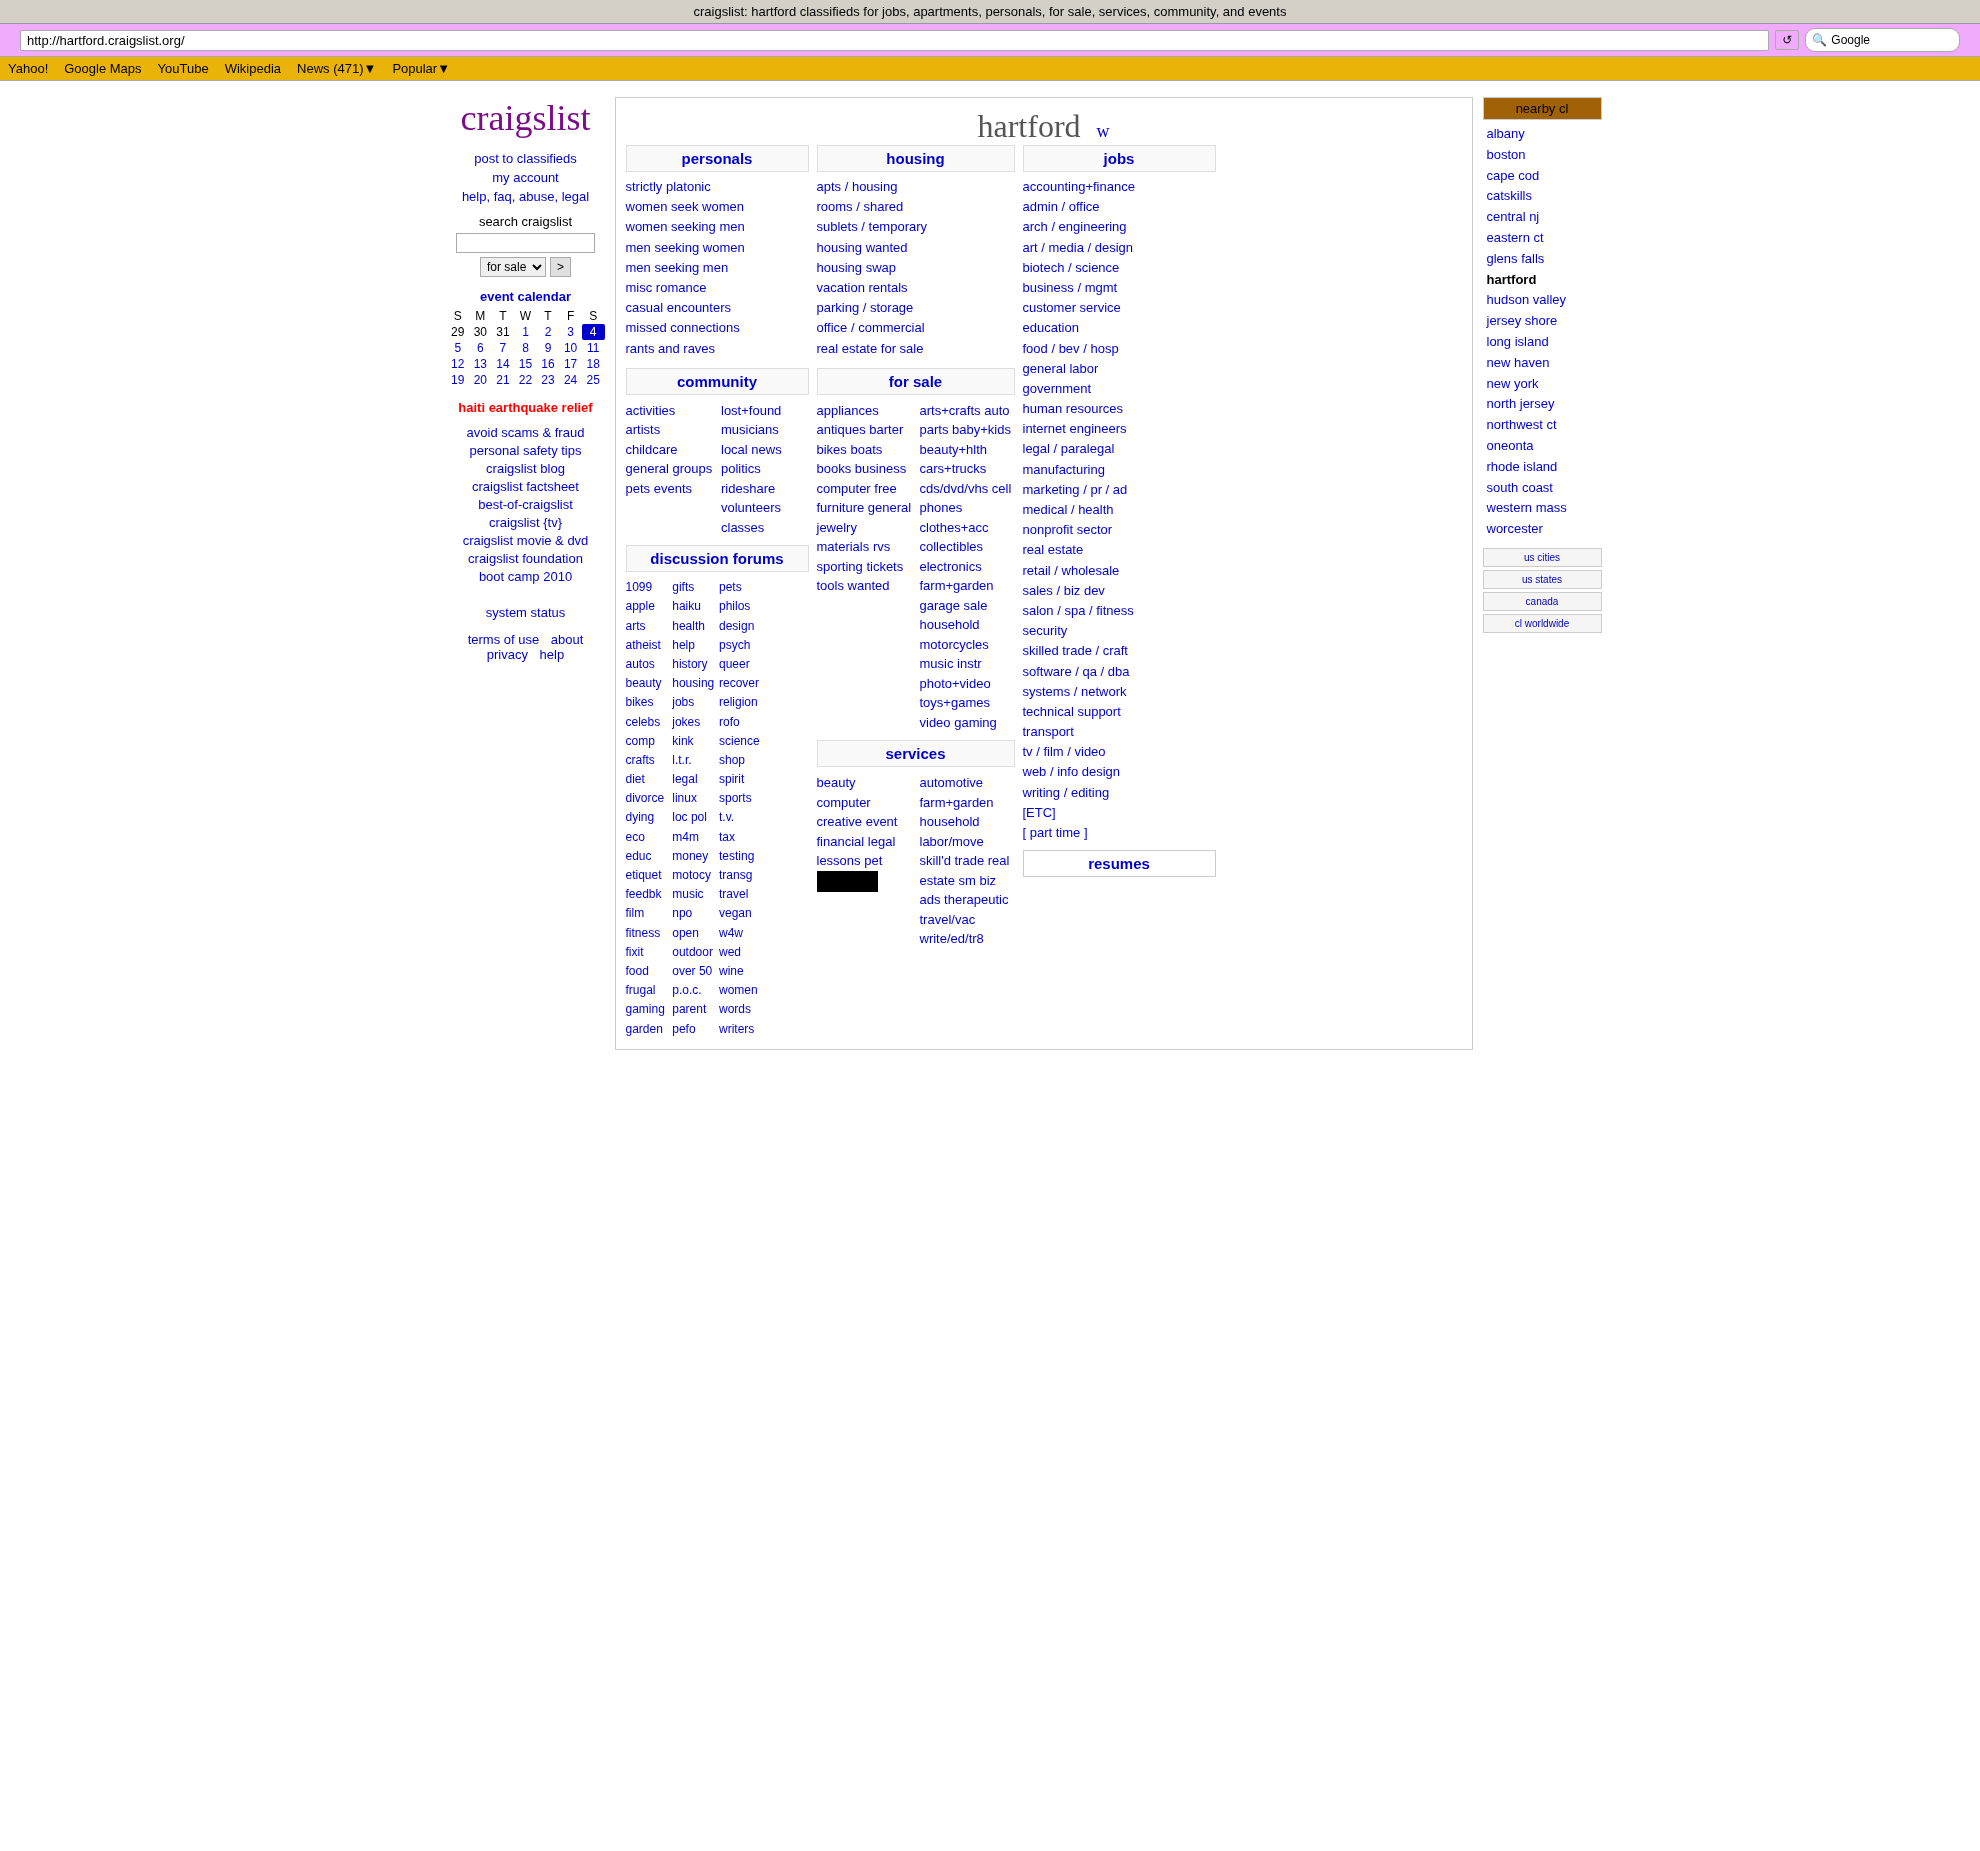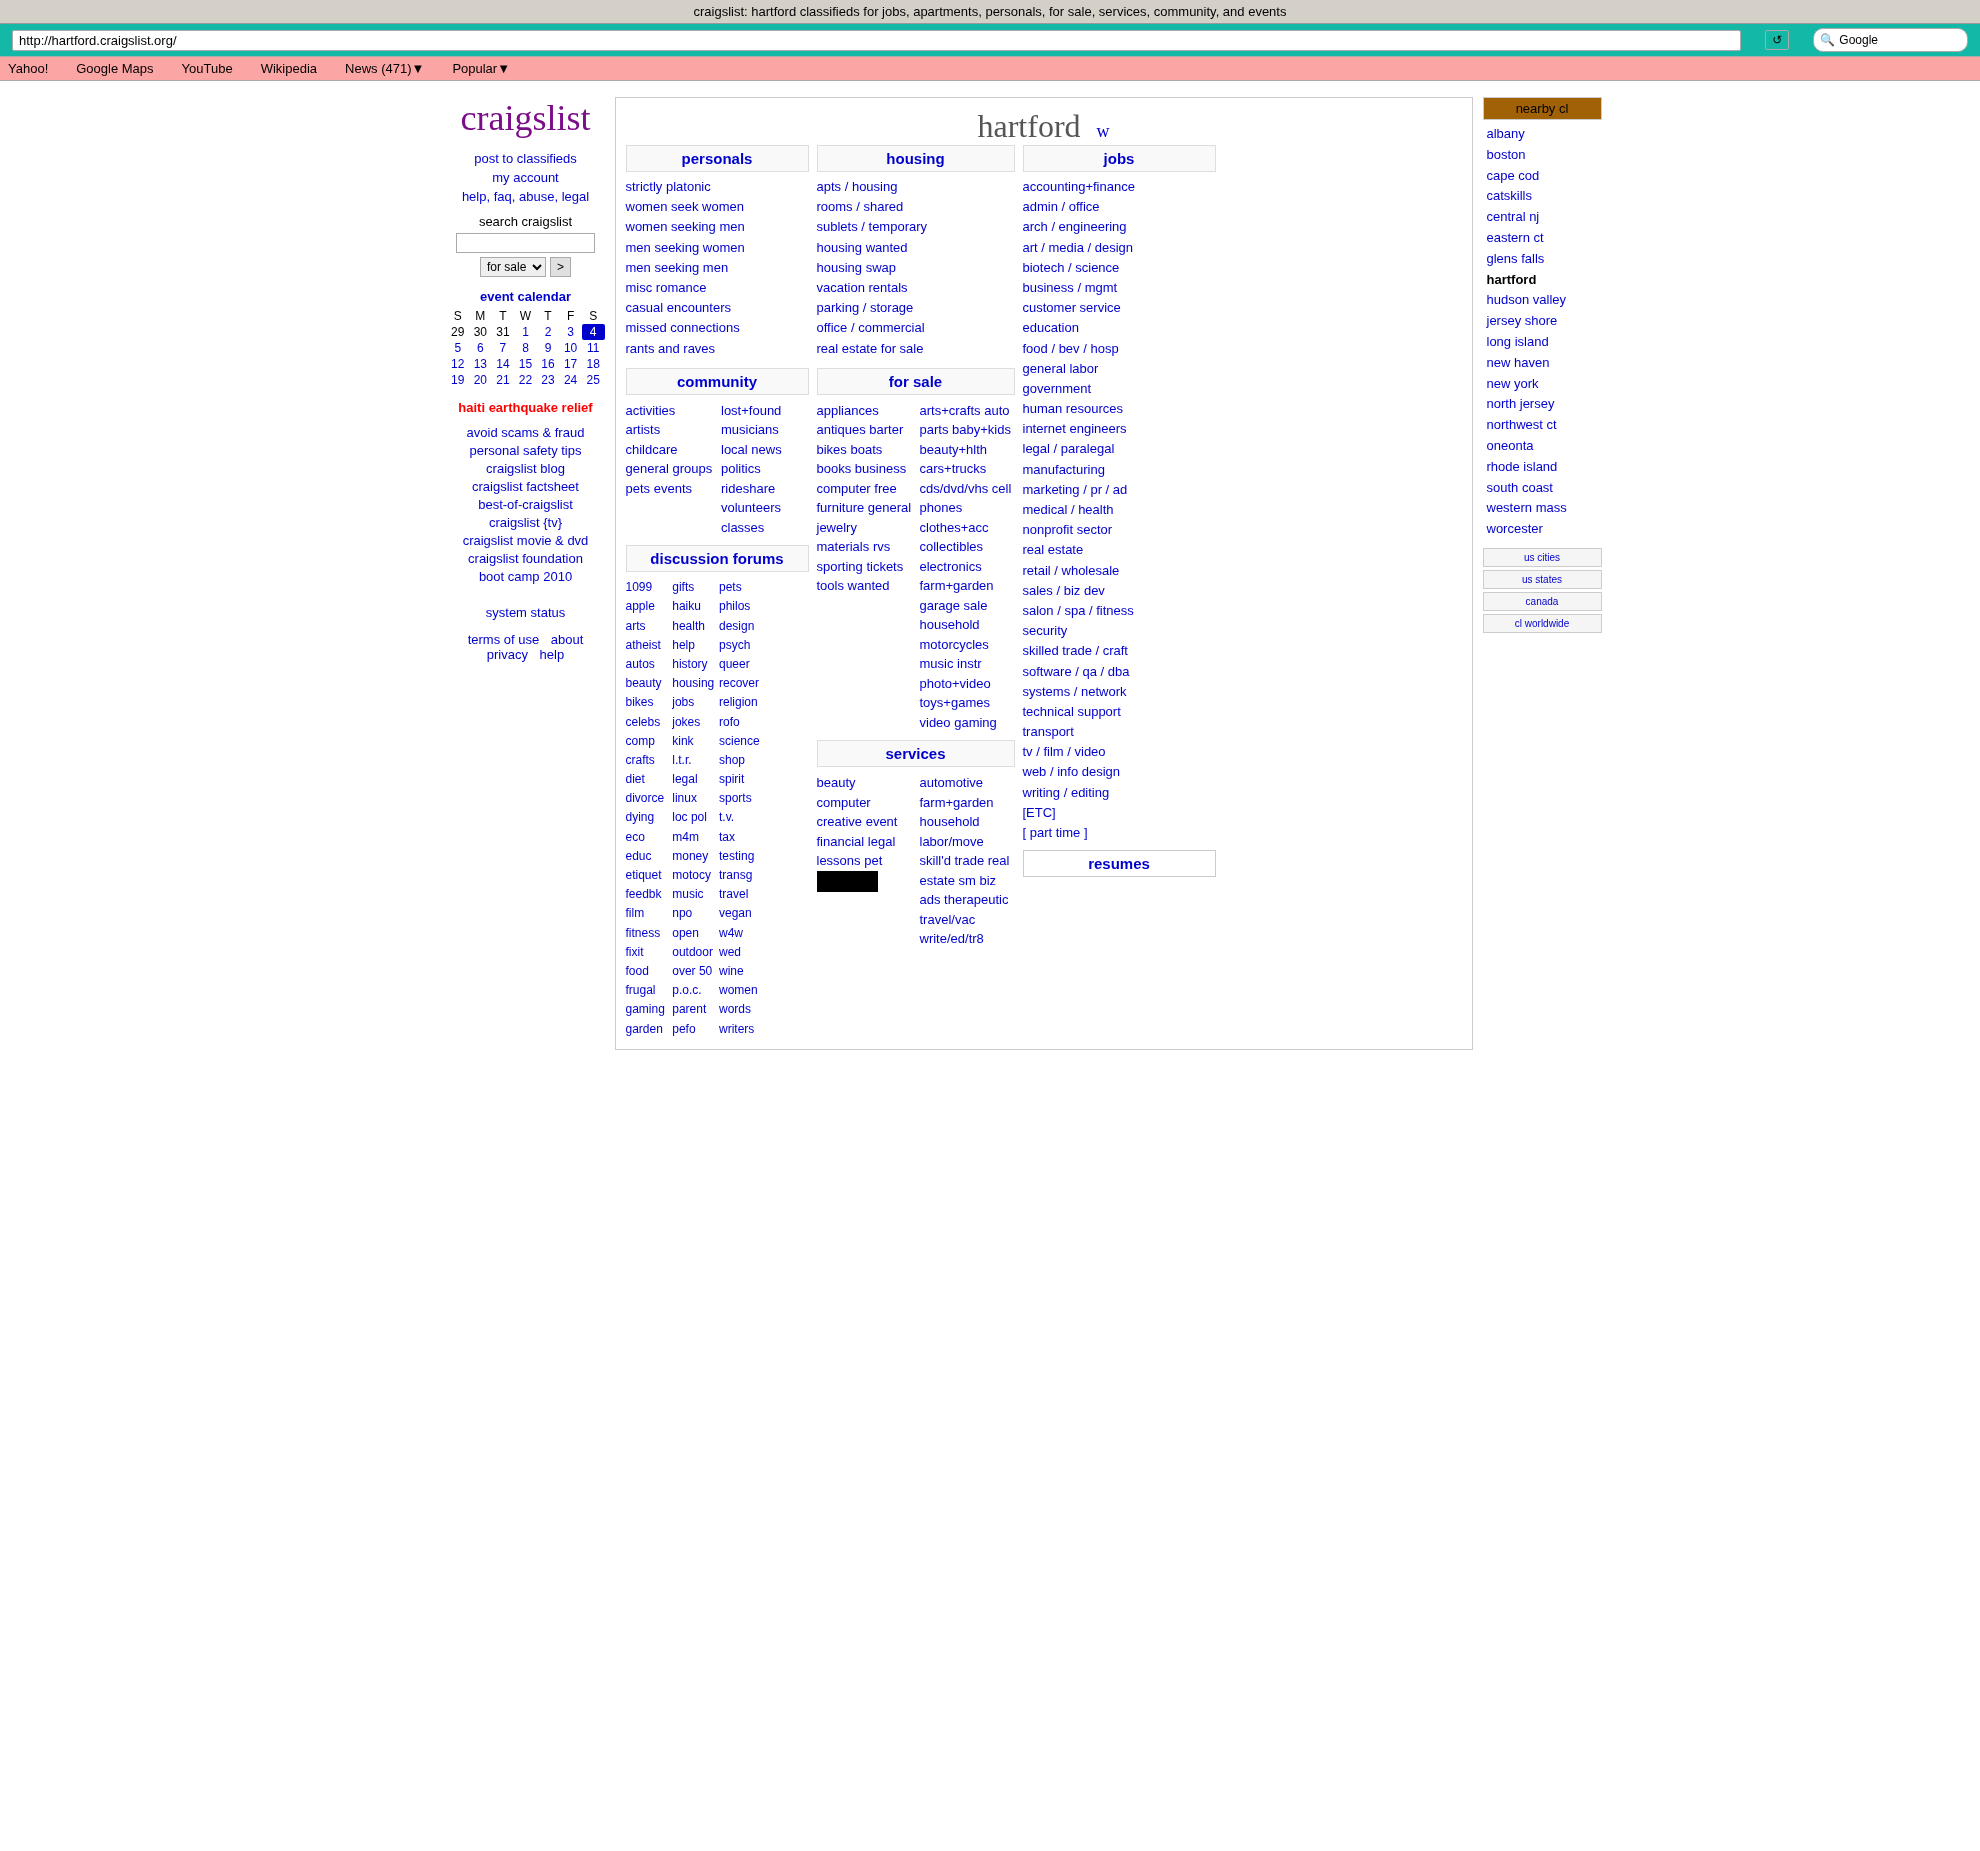--- a/index.html
+++ b/index.html
@@ -7,26 +7,26 @@
 
     
     .browser-title-bar {
       background: #d4d0c8;
       text-align: center;
       padding: 4px;
       font-size: 13px;
       border-bottom: 1px solid #999;
     }
     .browser-address-bar {
-      background: #14b8a6;
+      background: #f0abfc;
       border-bottom: 1px solid #aaa;
-      padding: 4px 12px;
+      padding: 4px 20px;
       display: flex;
       align-items: center;
-      gap: 24px;
+      gap: 6px;
     }
     .browser-address-bar input {
       flex: 1;
       border: 1px solid #aaa;
       padding: 2px 6px;
       font-size: 13px;
       border-radius: 2px;
     }
     .browser-refresh-btn {
       background: none;
@@ -40,26 +40,26 @@
       display: flex;
       align-items: center;
       gap: 4px;
       background: #fff;
       border: 1px solid #aaa;
       padding: 2px 6px;
       border-radius: 10px;
       font-size: 12px;
     }
     .browser-nav-bar {
-      background: #fca5a5;
+      background: #eab308;
       border-bottom: 1px solid #aaa;
       padding: 4px 8px;
       display: flex;
       align-items: center;
-      gap: 28px;
+      gap: 16px;
       font-size: 13px;
     }
     .browser-nav-bar a {
       color: #000;
       text-decoration: none;
     }
 
     
     .page-wrapper {
       display: flex;

